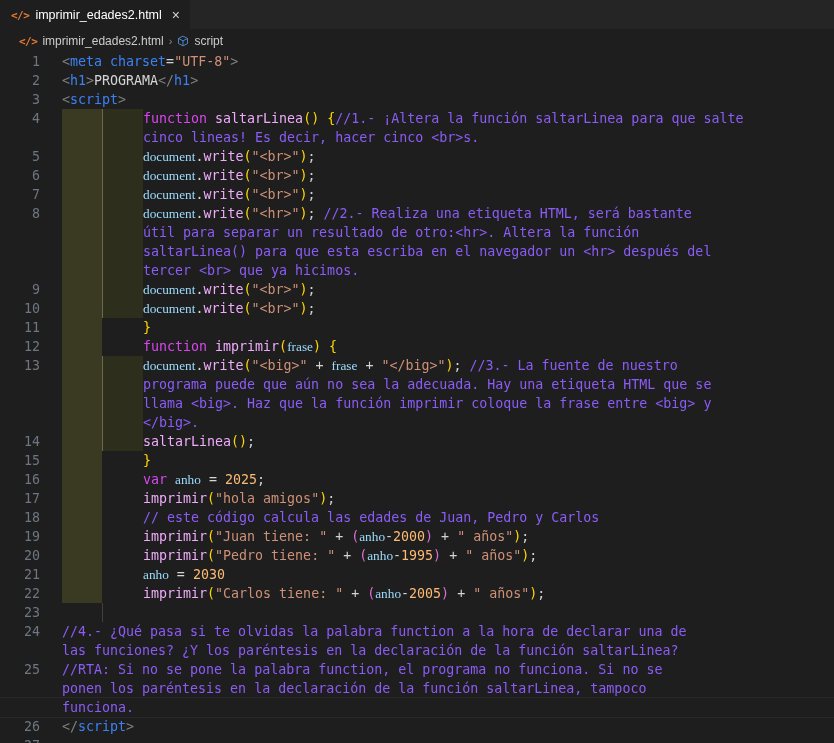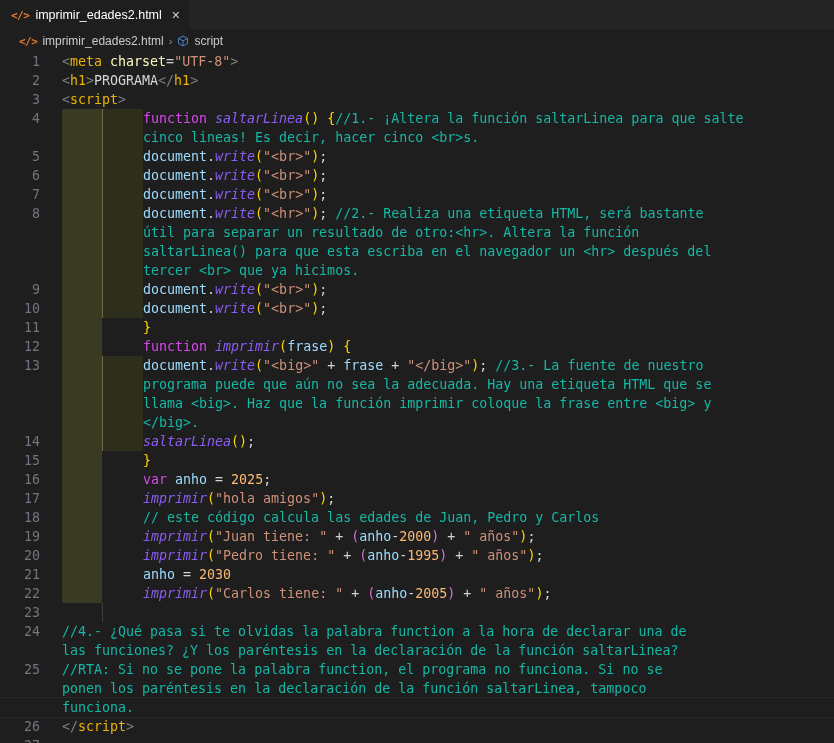--- a/index.html
+++ b/index.html
@@ -122,29 +122,29 @@
   }
   .band2.off { background: transparent; }
   .codetext {
     flex: 1;
     padding-left: 0px;
     overflow: hidden;
     white-space: pre;
   }
 
   
-  .t-tag      { color: #eab308; }
+  .t-tag      { color: #3b82f6; }
   .t-punct    { color: #808080; }
-  .t-attr     { color: #fef9c3; }
+  .t-attr     { color: #3b82f6; }
   .t-str      { color: #ce9178; }
   .t-kw       { color: #d946ef; }
-  .t-fn       { color: #8b5cf6; font-style: italic; }
-  .t-var      { color: #9cdcfe; }
+  .t-fn       { color: #f0abfc; }
+  .t-var      { color: #9cdcfe; font-family: Liberation Serif, serif; }
   .t-num      { color: #fdba74; }
-  .t-com      { color: #14b8a6; }
+  .t-com      { color: #8b5cf6; }
   .t-p1       { color: #ffd700; }
   .t-p2       { color: #da70d6; }
   .t-plain    { color: #d4d4d4; }
 
   .cursorline { outline: 1px solid #282828; }
 </style>
 </head>
 <body>
 
 <div class="tabbar">

